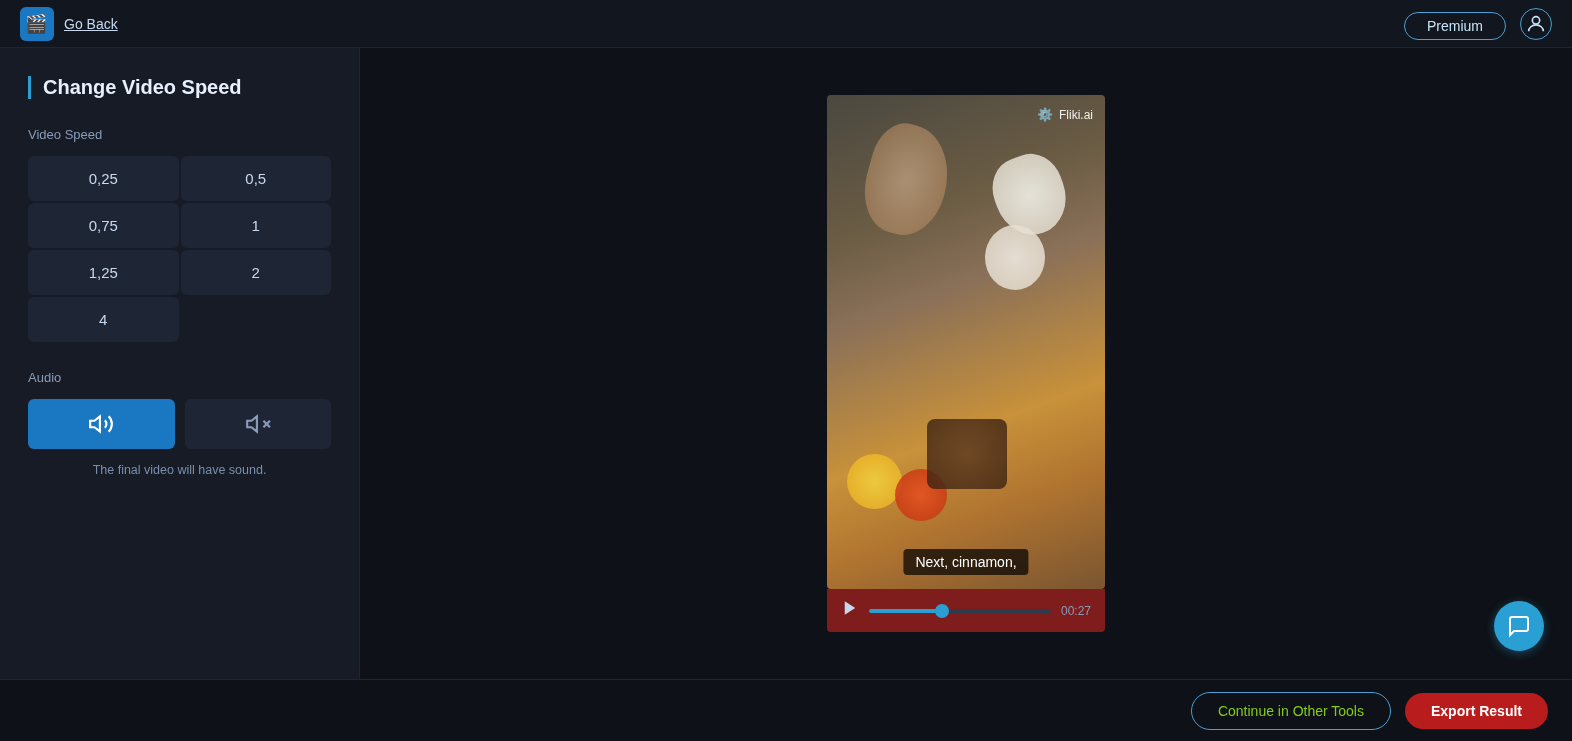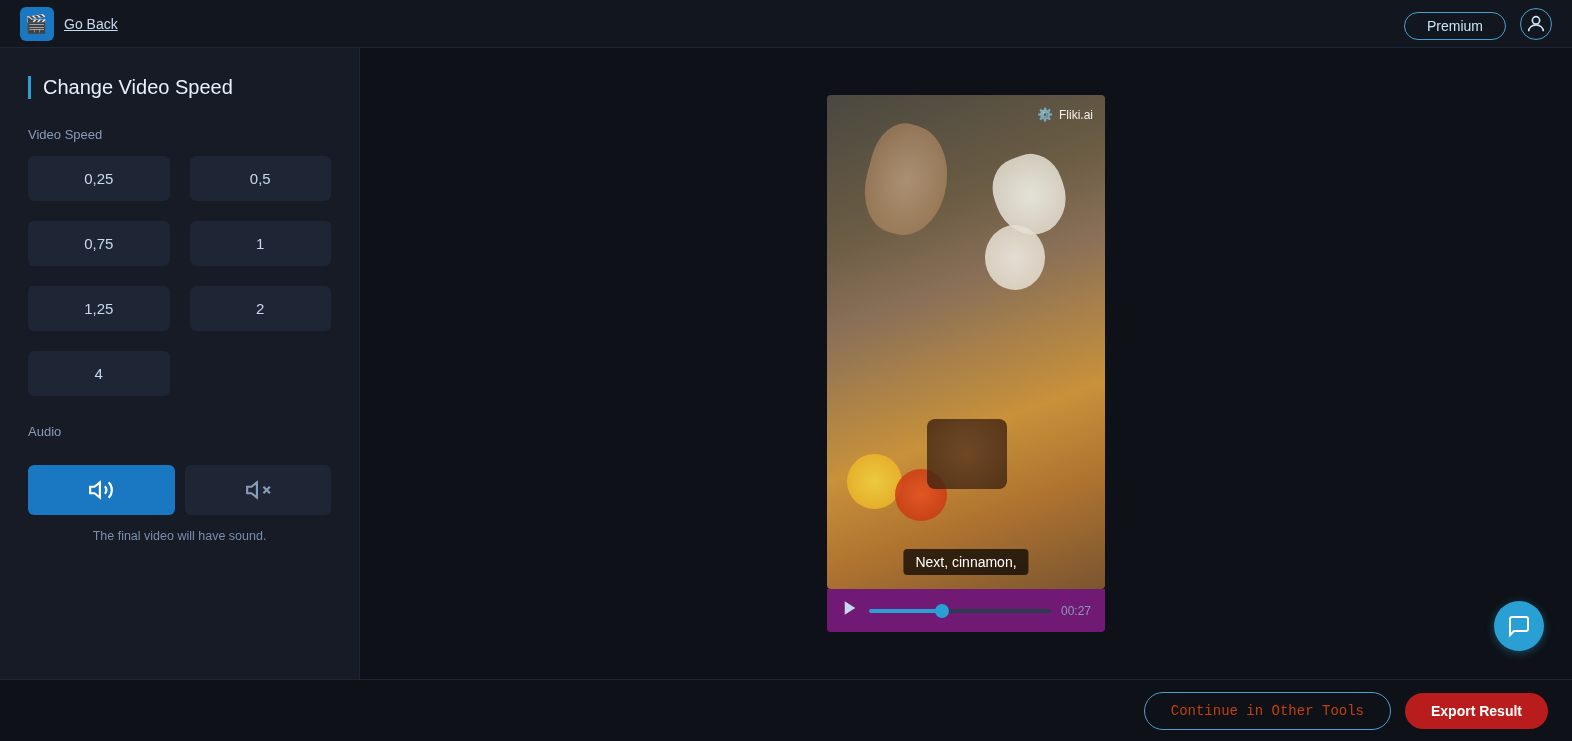--- a/index.html
+++ b/index.html
@@ -87,36 +87,36 @@
       background: #161b26;
       border-right: 1px solid #1e2535;
       padding: 28px 28px 20px 28px;
       display: flex;
       flex-direction: column;
       gap: 0;
       flex-shrink: 0;
     }
     .panel-title {
       font-size: 20px;
-      font-weight: 400;
+      font-weight: 700;
       color: #e8f0fe;
       margin-bottom: 28px;
       border-left: 3px solid #2a9fd4;
       padding-left: 12px;
     }
     .section-label {
       font-size: 13px;
       color: #8a9bb8;
       margin-bottom: 14px;
       font-weight: 400;
     }
     .speed-grid {
       display: grid;
       grid-template-columns: 1fr 1fr;
-      gap: 20px;
+      gap: 2px;
       margin-bottom: 28px;
     }
     .speed-btn {
       background: #1e2535;
       border: none;
       border-radius: 6px;
       color: #c8d8ef;
       font-size: 15px;
       padding: 14px 0;
       cursor: pointer;
@@ -124,21 +124,21 @@
       transition: background 0.15s;
     }
     .speed-btn.active {
       background: #1a78c2;
       color: #fff;
       font-weight: 600;
     }
     .audio-label {
       font-size: 13px;
       color: #8a9bb8;
-      margin-bottom: 26px;
+      margin-bottom: 14px;
     }
     .audio-grid {
       display: grid;
       grid-template-columns: 1fr 1fr;
       gap: 10px;
       margin-bottom: 14px;
     }
     .audio-btn {
       background: #1e2535;
       border: none;
@@ -222,21 +222,21 @@
       left: 50%;
       transform: translateX(-50%);
       background: rgba(0,0,0,0.7);
       color: #fff;
       font-size: 14px;
       padding: 5px 12px;
       border-radius: 4px;
       white-space: nowrap;
     }
     .video-controls {
-      background: #701a75;
+      background: #7f1d1d;
       width: 278px;
       display: flex;
       align-items: center;
       gap: 10px;
       padding: 10px 14px;
       border-radius: 0 0 4px 4px;
     }
     .play-btn {
       background: none;
       border: none;
@@ -301,26 +301,25 @@
       display: flex;
       align-items: center;
       justify-content: flex-end;
       padding: 0 24px;
       gap: 14px;
       flex-shrink: 0;
     }
     .continue-btn {
       background: transparent;
       border: 1.5px solid #4a9fd4;
-      color: #c2410c;
+      color: #84cc16;
       border-radius: 22px;
       padding: 10px 26px;
       font-size: 14px;
       cursor: pointer;
-      font-family: Liberation Mono, monospace;
     }
     .export-btn {
       background: #b91c1c;
       border: none;
       color: #fff;
       border-radius: 22px;
       padding: 10px 26px;
       font-size: 14px;
       font-weight: 600;
       cursor: pointer;

